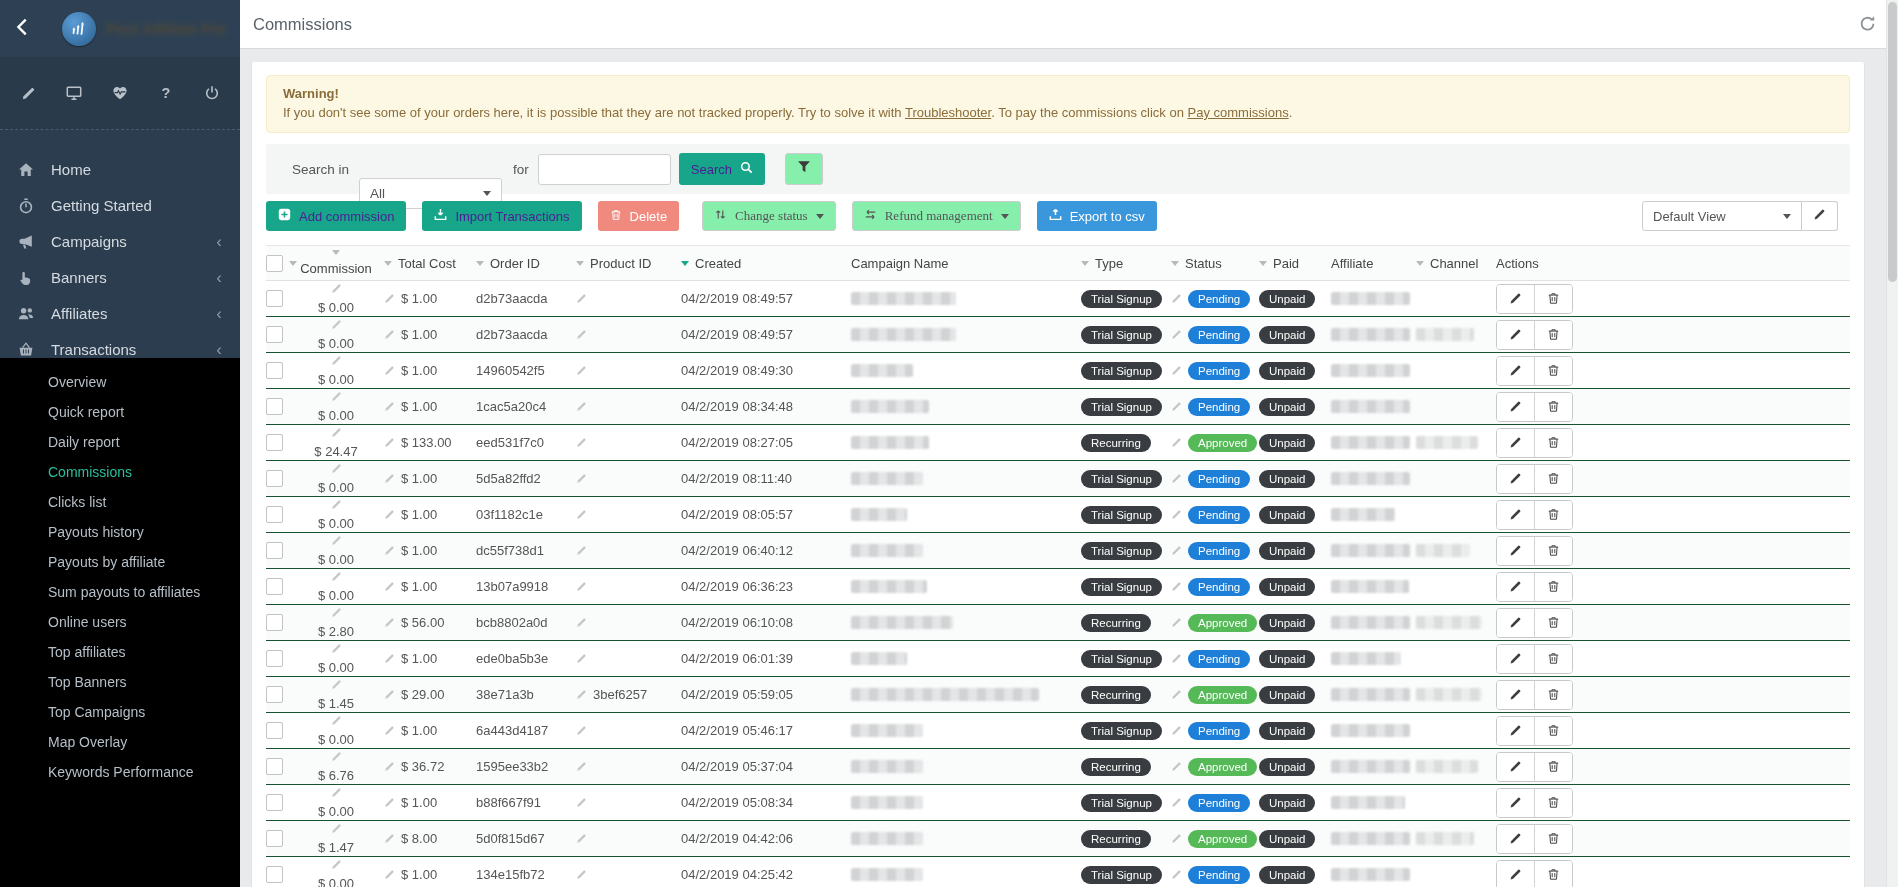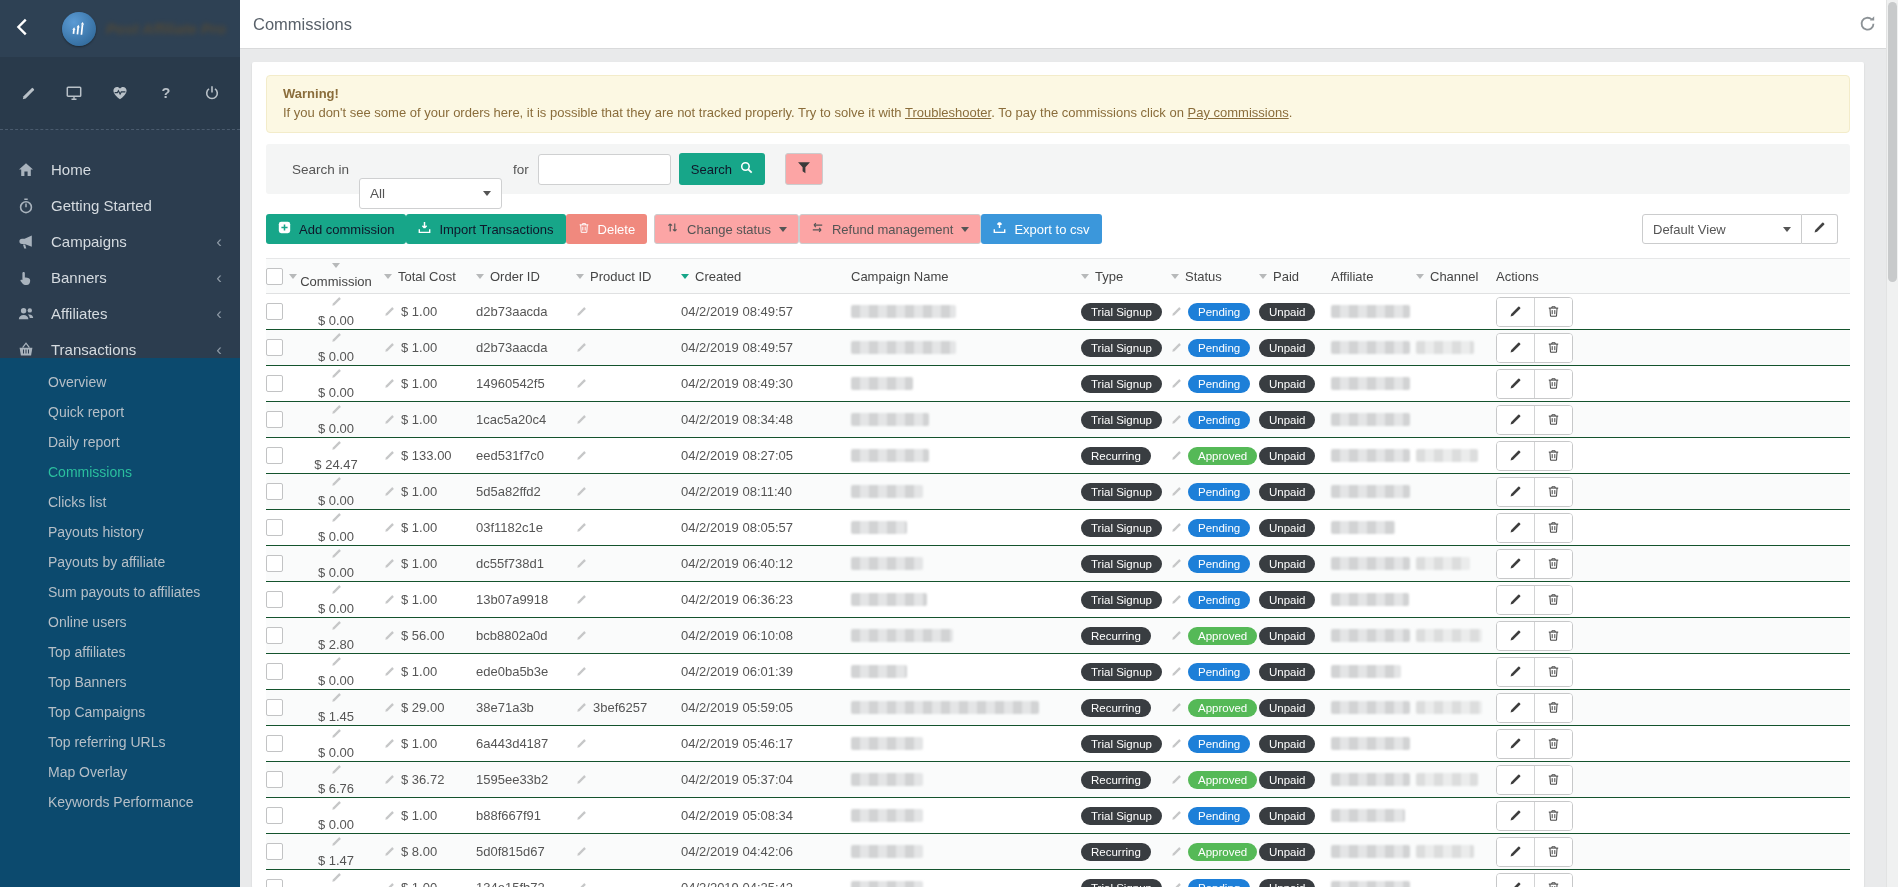--- a/index.html
+++ b/index.html
@@ -14,21 +14,21 @@
   .back-btn{width:46px;display:flex;justify-content:center;align-items:center;cursor:pointer;}
   .logo-circle{width:34px;height:34px;border-radius:50%;background:radial-gradient(circle at 35% 30%,#5b9bd5,#29608f);display:flex;align-items:center;justify-content:center;flex:0 0 auto;margin-left:16px;box-shadow:0 1px 2px rgba(0,0,0,.4);}
   .logo-text{font-style:italic;font-weight:bold;font-size:15px;color:#564a33;filter:blur(2.5px);white-space:nowrap;overflow:hidden;margin-left:10px;opacity:.85;}
   .side-icons{height:72px;background:#293a4b;display:flex;align-items:center;justify-content:space-between;padding:0 16px;border-bottom:1px dashed #4a5b6e;color:#b9c1c8;flex:0 0 auto;}
   .top-ico{display:flex;align-items:center;justify-content:center;width:24px;cursor:pointer;}
   .menu{padding-top:12px;flex:0 0 auto;}
   .menu-item{height:36px;display:flex;align-items:flex-end;padding:0 18px 0 17px;color:#d5dbe0;font-size:15px;cursor:pointer;}
   .mi-icon{width:17px;display:flex;justify-content:center;color:#a9b3bd;margin-right:17px;}
   .mi-chev{margin-left:auto;color:#8d99a5;font-size:17px;line-height:1;display:inline-block;}
   .mi-chev.down{transform:rotate(-90deg);}
-  .submenu{flex:1 1 auto;background:#0c4a6e;padding-top:9px;}
+  .submenu{flex:1 1 auto;background:#000000;padding-top:9px;}
   .submenu-item{height:30px;line-height:30px;padding-left:48px;font-size:14px;color:#b6bfc7;cursor:pointer;white-space:nowrap;}
   .submenu-item.active{color:var(--sidebar-active);}
   
   .topbar{position:absolute;left:240px;top:0;right:0;height:48px;background:#fff;border-bottom:1px solid #d9dadb;}
   .page-title{position:absolute;left:13px;top:0;line-height:48px;font-size:16.5px;color:#59616a;}
   .refresh{position:absolute;right:22px;top:15px;color:#8c9296;cursor:pointer;}
   
   .card{position:absolute;left:252px;top:62px;width:1612px;height:826px;background:#fff;border-radius:2px;box-shadow:0 1px 2px rgba(0,0,0,.12);padding:13px 14px;box-sizing:border-box;}
   
   .warning{background:#fcf8e3;border:1px solid #f3ecca;border-radius:4px;padding:10px 16px 12px;color:var(--warning-text);font-size:13px;}
@@ -38,27 +38,27 @@
   .search-row{margin-top:11px;background:#f4f5f5;border-radius:3px;height:50px;display:flex;align-items:center;padding-left:26px;font-size:13.5px;color:#555;}
   .sel{background:#fff;border:1px solid #cfd0d1;border-radius:3px;height:31px;display:flex;align-items:center;justify-content:space-between;padding:0 10px;box-sizing:border-box;color:#555;cursor:pointer;margin-top:48px;}
   .search-scope{width:143px;margin-left:10px;}
   .lbl-for{margin-left:11px;}
   .search-input{width:133px;height:31px;border:1px solid #cfd0d1;border-radius:3px;margin-left:9px;padding:0 8px;font-size:13px;box-sizing:border-box;outline:none;font-family:"Liberation Sans",sans-serif;}
   .tri{width:0;height:0;border-left:4px solid transparent;border-right:4px solid transparent;border-top:5px solid #555;display:inline-block;}
   .tri-gray{border-top-color:#b7b9ba;}
   .tri-green{border-top-color:var(--teal);}
   
   .btn{height:30px;display:inline-flex;align-items:center;gap:8px;padding:0 11px;border-radius:3px;font-size:13px;border:1px solid transparent;box-sizing:border-box;white-space:nowrap;cursor:pointer;font-family:"Liberation Sans",sans-serif;}
-  .btn-teal{background:var(--teal);color:#0f172a;}
+  .btn-teal{background:var(--teal);color:#4c1d95;}
   .btn-pink{background:var(--delete-pink);color:#fff;}
-  .btn-white{background:#fca5a5;color:#555;border-color:#cbcccd;}
+  .btn-white{background:#86efac;color:#555;border-color:#cbcccd;font-family:Liberation Serif, serif;}
   .btn-blue{background:var(--blue);color:#fff;}
   .search-btn{margin-left:8px;height:32px;}
   .filter-btn{margin-left:20px;width:38px;justify-content:center;padding:0;color:#3a3a3a;height:32px;}
-  .toolbar{display:flex;align-items:center;gap:0;margin-top:20px;}
+  .toolbar{display:flex;align-items:center;gap:16px;margin-top:7px;}
   .gap-l{margin-left:7px;}
   .view-group{margin-left:auto;margin-right:12px;display:flex;}
   .view-select{width:160px;height:30px;border:1px solid #cbcccd;border-radius:3px 0 0 3px;display:flex;align-items:center;justify-content:space-between;padding:0 10px;background:#fff;color:#555;font-size:13px;box-sizing:border-box;cursor:pointer;}
   .view-pencil{width:36px;height:30px;border:1px solid #cbcccd;border-left:none;border-radius:0 3px 3px 0;display:flex;align-items:center;justify-content:center;background:#fff;color:#444;box-sizing:border-box;cursor:pointer;}
   
   .tbl{margin-top:14px;}
   .tbl-head{display:flex;align-items:center;height:34px;background:#fafbfb;border-top:1px solid #e6e7e8;border-bottom:1px solid #e0e1e2;font-size:13px;color:#454545;}
   .th,.td{display:flex;align-items:center;gap:6px;box-sizing:border-box;padding-right:6px;}
   .tbl-row{display:flex;align-items:center;height:35px;border-bottom:1px solid #14532d;font-size:13px;color:#555;background:#fff;}
   .tbl-row.even{background:#fafbfb;}
@@ -210,21 +210,20 @@
       <div class="submenu-item">Daily report</div>
       <div class="submenu-item active">Commissions</div>
       <div class="submenu-item">Clicks list</div>
       <div class="submenu-item">Payouts history</div>
       <div class="submenu-item">Payouts by affiliate</div>
       <div class="submenu-item">Sum payouts to affiliates</div>
       <div class="submenu-item">Online users</div>
       <div class="submenu-item">Top affiliates</div>
       <div class="submenu-item">Top Banners</div>
       <div class="submenu-item">Top Campaigns</div>
-      <div class="submenu-item">Top referring URLs</div>
       <div class="submenu-item">Map Overlay</div>
       <div class="submenu-item">Keywords Performance</div>
     </div>
 </div>
 
 <div class="topbar">
   <div class="page-title">Commissions</div>
   <div class="refresh">
     <svg viewBox="0 0 16 16" width="17" height="17">
         <path d="M13.6 8.2a5.6 5.6 0 1 1-1.7-4" fill="none" stroke="currentColor" stroke-width="1.7"></path>

